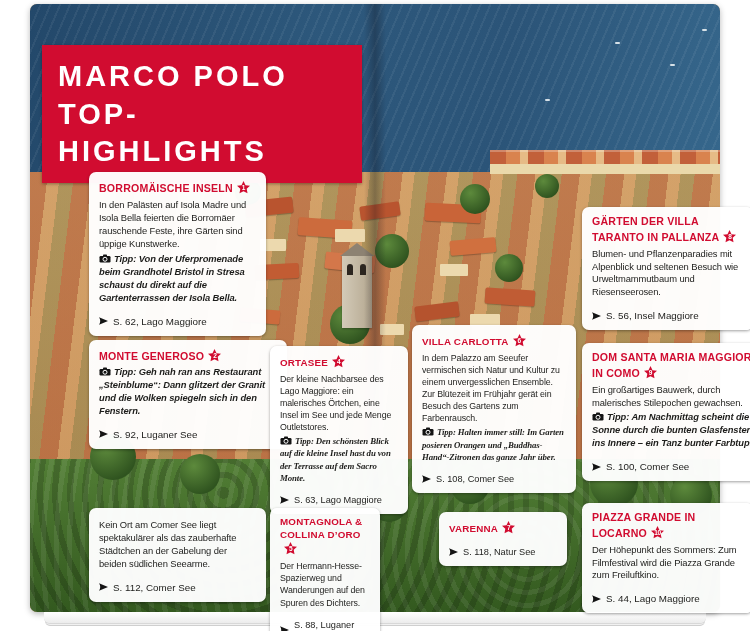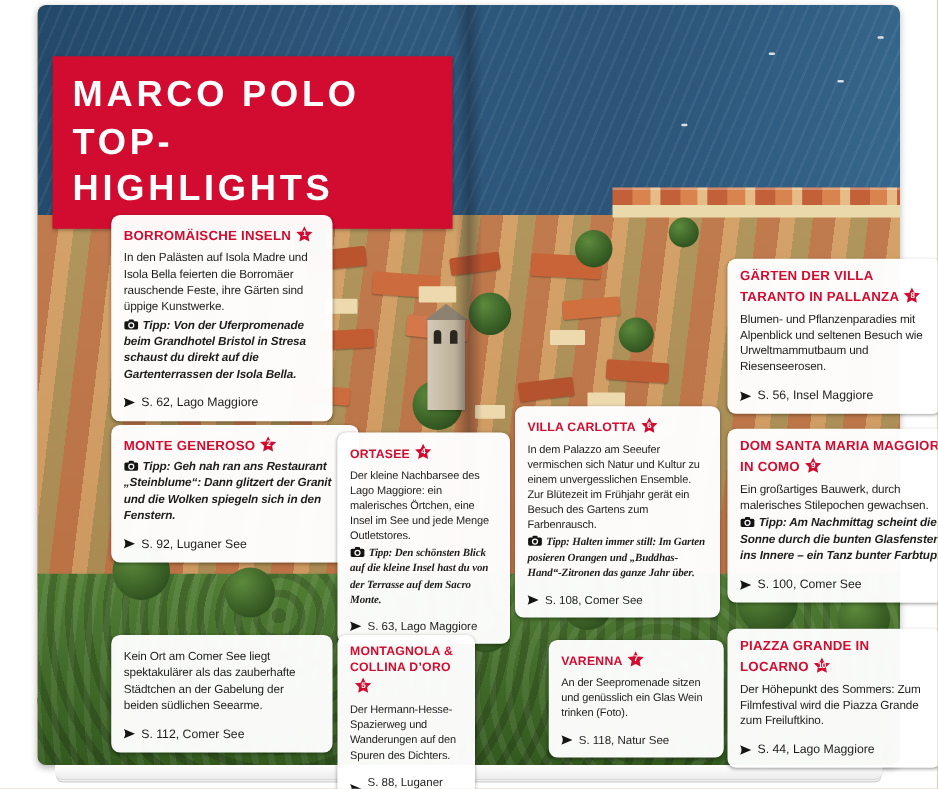--- a/index.html
+++ b/index.html
@@ -313,25 +313,24 @@
     <div class="card-ref">
         <span class="arrow">
           <svg viewBox="0 0 12 10">
             <path fill="#141414" d="M0 0 L12 5 L0 10 C2.2 6.8 2.2 3.2 0 0 Z"></path>
           </svg>
         </span>
         <span>S. 88, Luganer See</span>
       </div>
   </div>
 
-  <div class="card narrow" style="left:395px;top:512px;width:140px;">
+  <div class="card narrow" style="left:395px;top:512px;width:128px;">
     <div class="card-title"><span>VARENNA</span><span class="star"><svg viewBox="0 0 24 24">
             <path fill="#d10c30" d="M12 1.6l3.2 6.6 7.2.9-5.3 5 1.3 7.1L12 17.8l-6.4 3.4 1.3-7.1-5.3-5 7.2-.9z"></path>
           </svg><span class="star-num">7</span></span></div>
-    <p class="card-body">An der Seepromenade sitzen und genüsslich ein Glas Wein trinken (Foto).</p>
     <div class="card-ref">
         <span class="arrow">
           <svg viewBox="0 0 12 10">
             <path fill="#141414" d="M0 0 L12 5 L0 10 C2.2 6.8 2.2 3.2 0 0 Z"></path>
           </svg>
         </span>
         <span>S. 118, Natur See</span>
       </div>
   </div>
 

